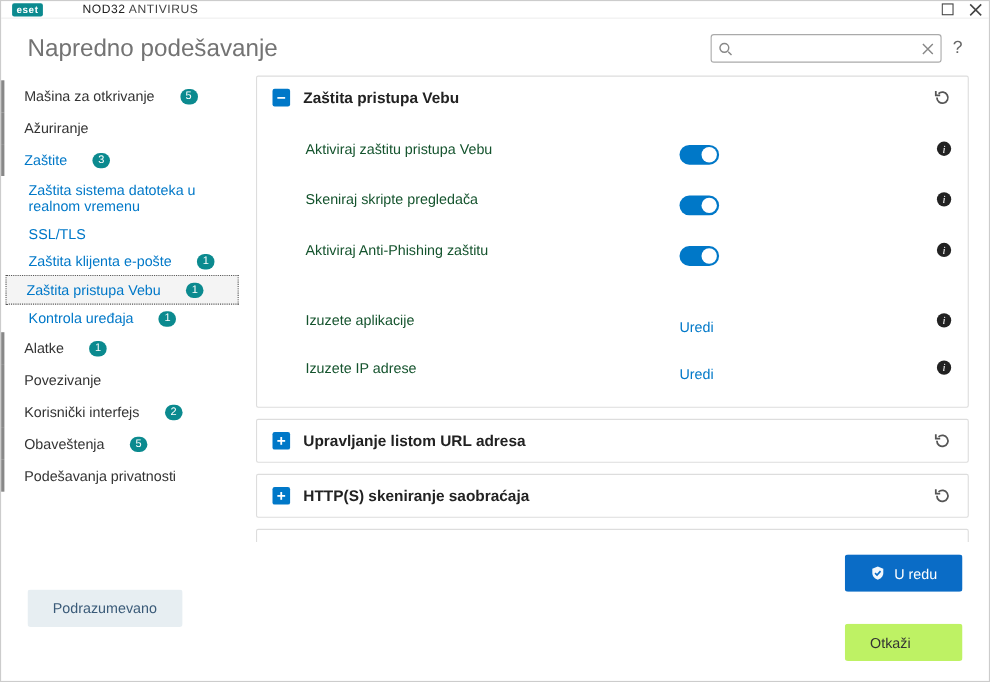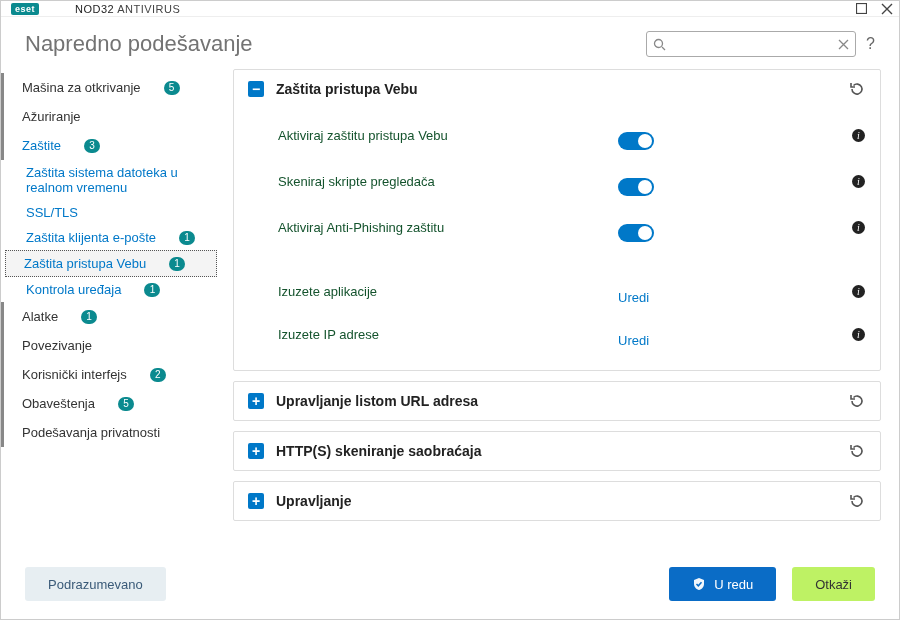--- a/index.html
+++ b/index.html
@@ -41,21 +41,21 @@
   .row-info { margin-left:auto; cursor:pointer; color:#222; }
   .toggle { width:36px; height:18px; border-radius:10px; background:#0078c8; position:relative; cursor:pointer; }
   .toggle::after { content:""; position:absolute; right:2px; top:2px; width:14px; height:14px; background:#fff; border-radius:50%; }
   .link { color:#0078c8; cursor:pointer; }
   .section-gap { height: 20px; }
   .footer { display:flex; align-items:center; padding: 12px 24px 18px 24px; gap:12px; }
   .btn { height:34px; padding:0 22px; border-radius:3px; border:1px solid transparent; font-size:13px; cursor:pointer; display:inline-flex; align-items:center; gap:8px; }
   .btn-default { background:#e7eef2; color:#3a5a78; }
   .btn-primary { background:#0a6cc6; color:#fff; }
   .btn-secondary { background:#bef264; color:#333; }
-  .footer .right { margin-left:auto; display:flex; gap:16px; }
+  .footer .right { margin-left:auto; display:flex; gap:29px;flex-direction:column; }
   svg { display:block; }
 </style>
 </head>
 <body>
 
 <div class="window">
   <div class="titlebar">
     <div class="logo">
       <span class="logo-badge">eset</span>
       <span class="logo-text"><span class="bold">NOD32</span><span> ANTIVIRUS</span></span>

